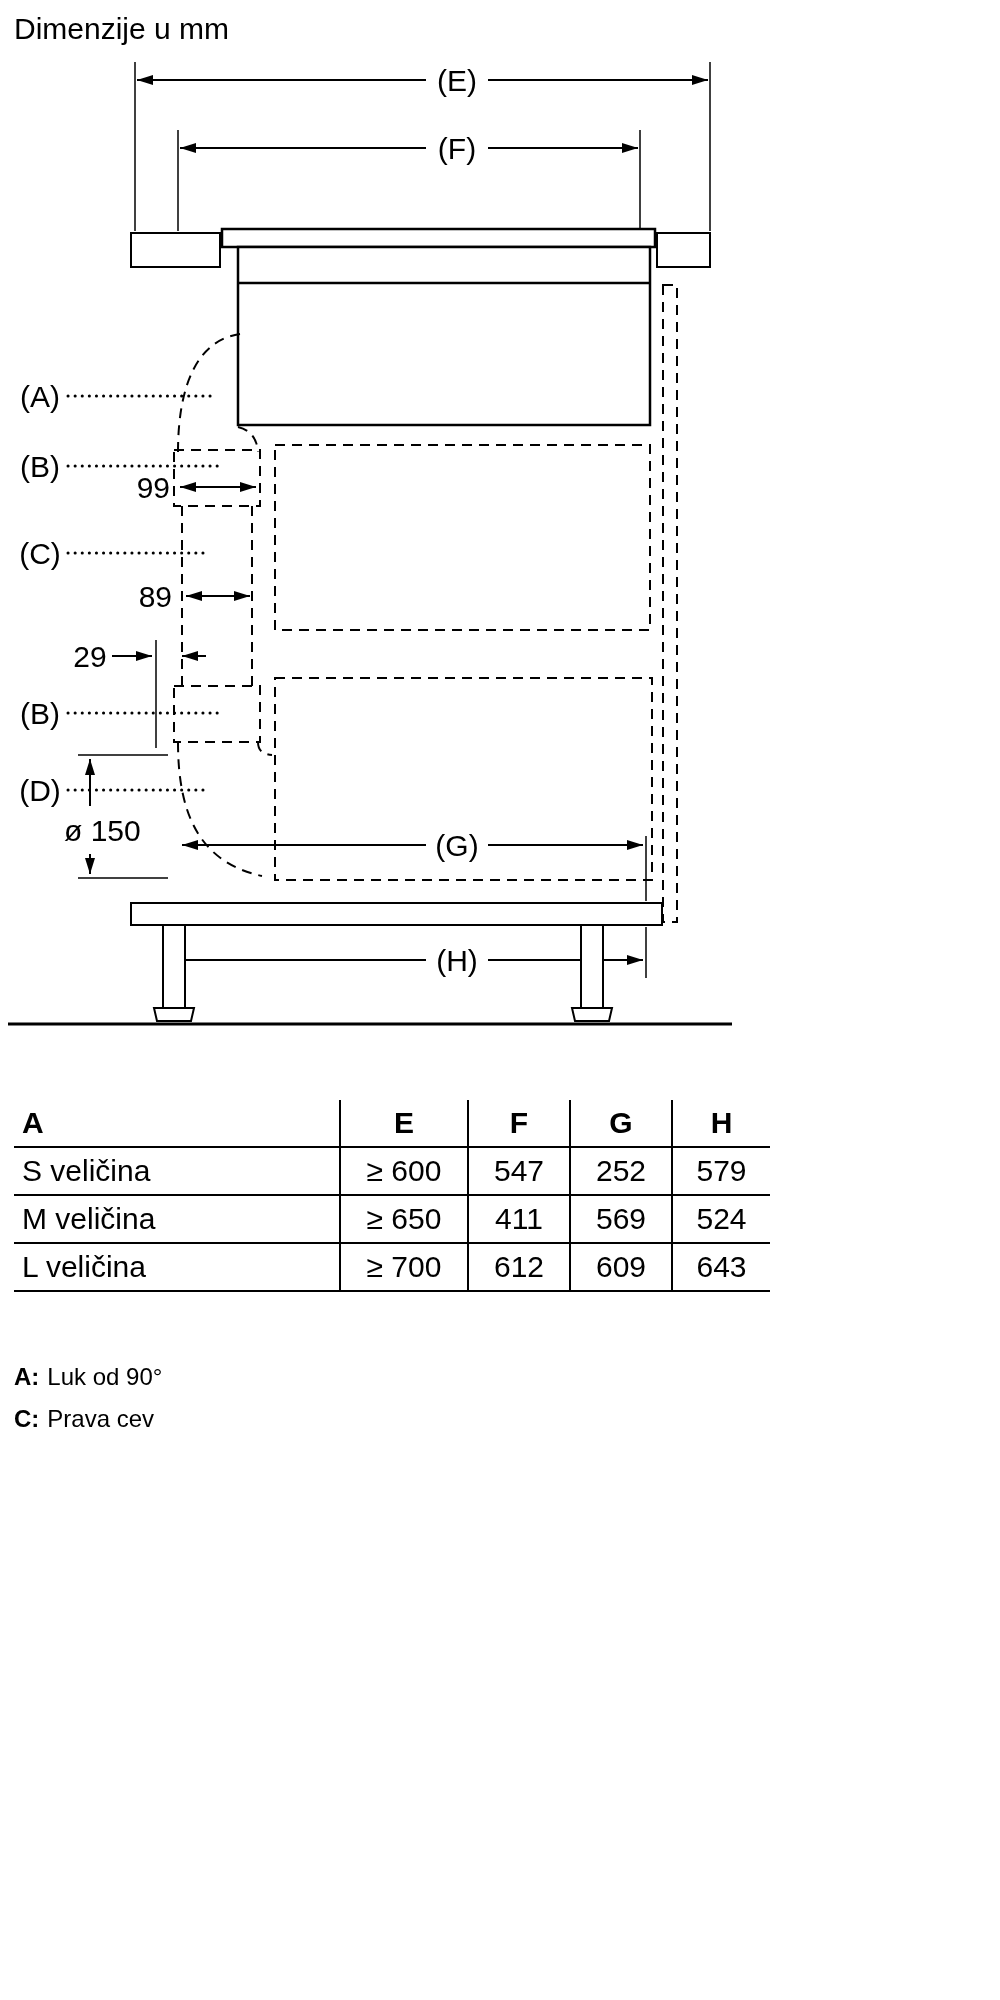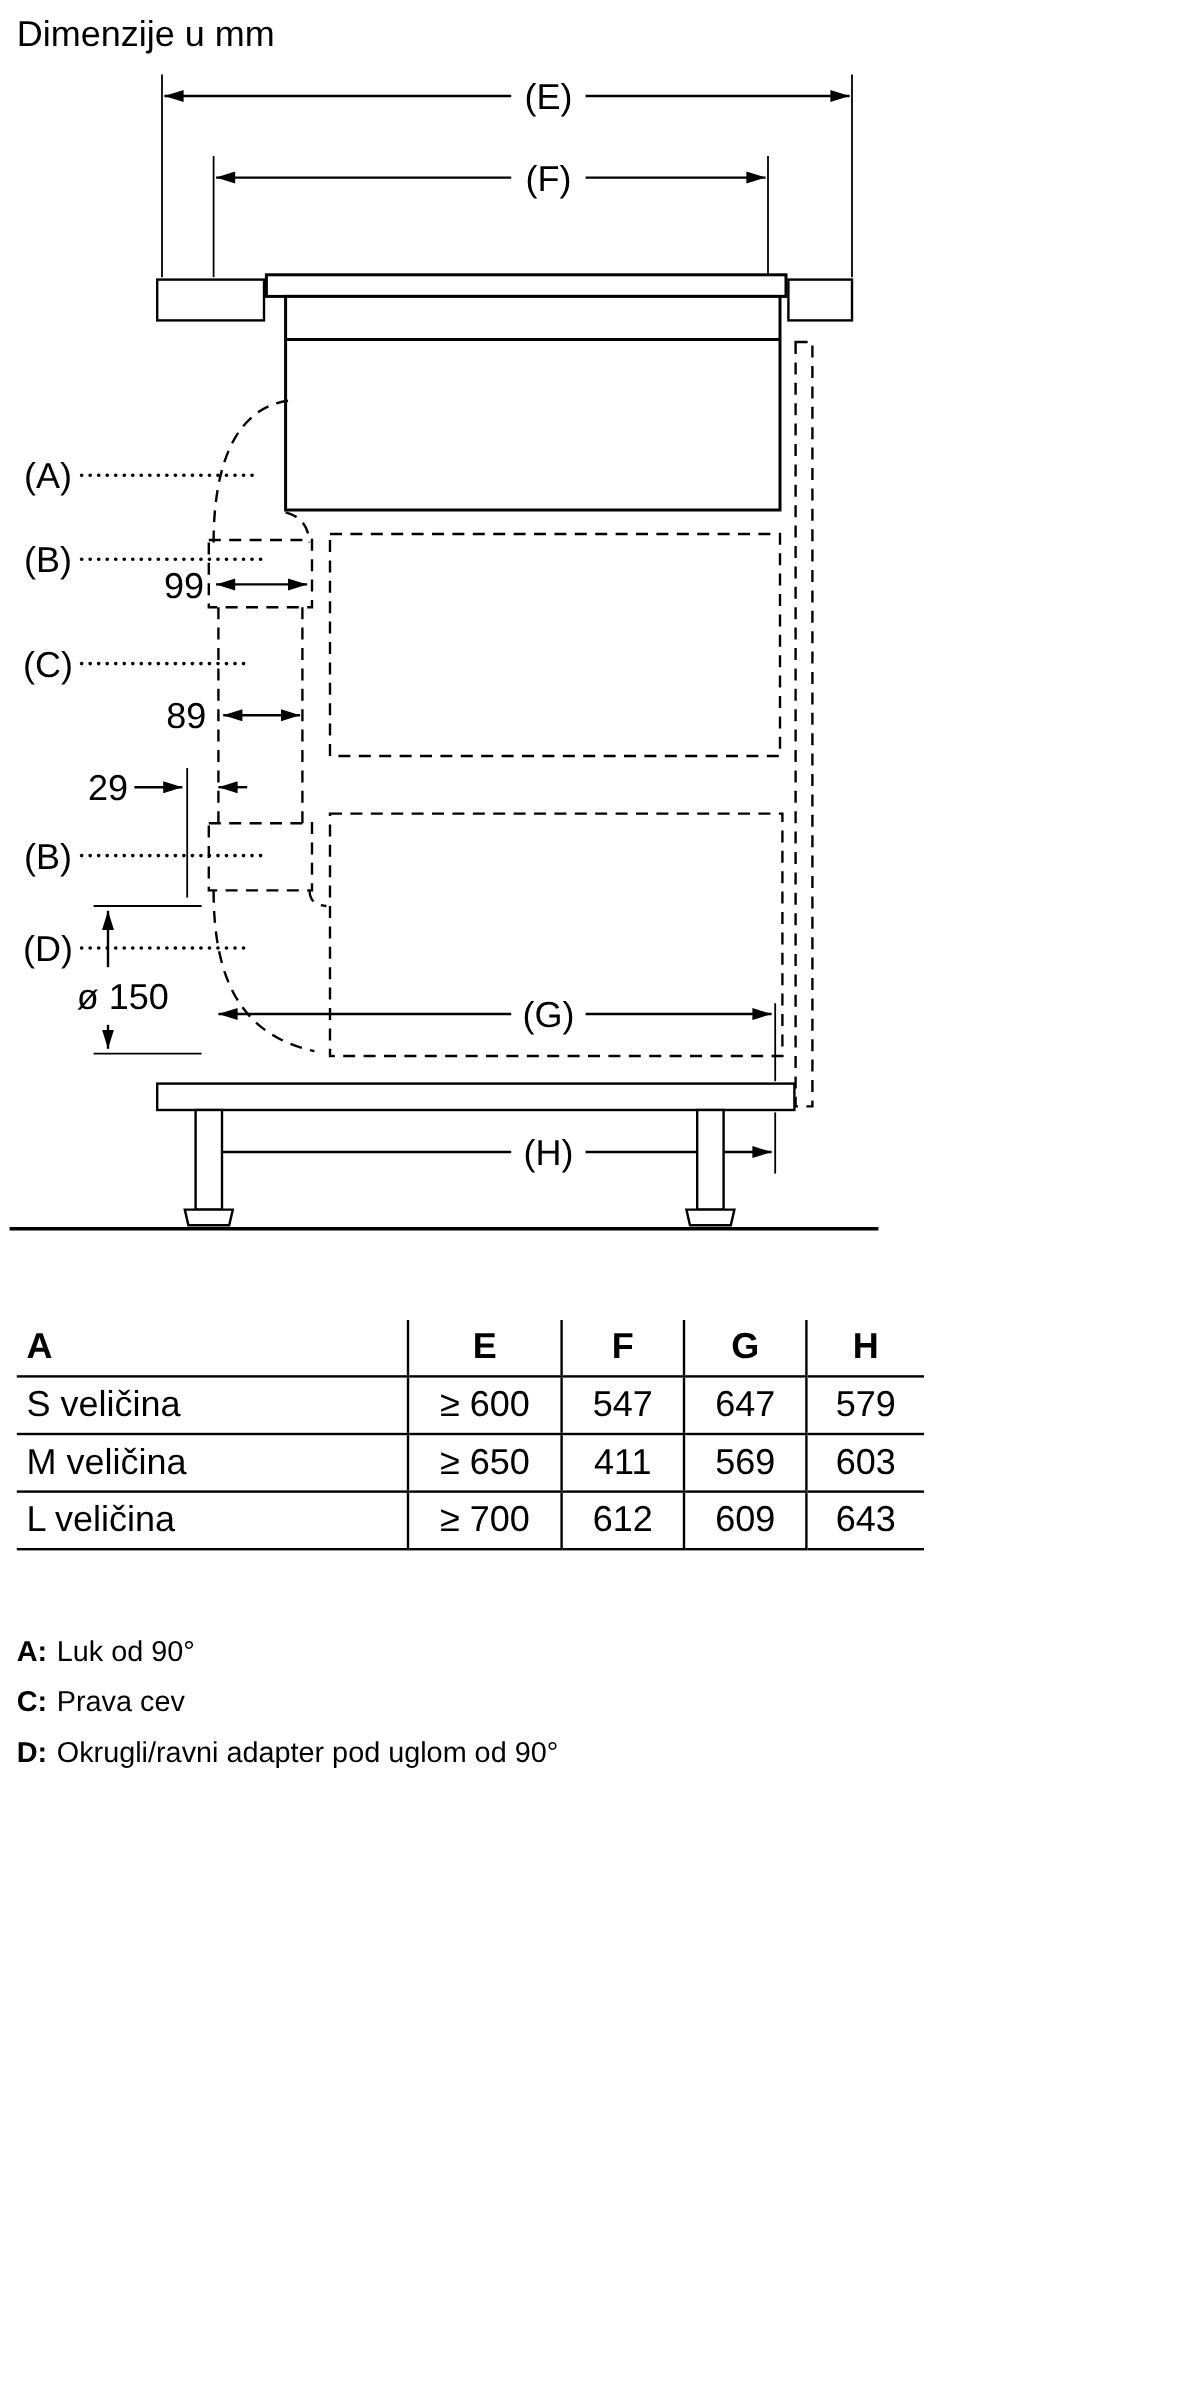--- a/index.html
+++ b/index.html
@@ -147,39 +147,38 @@
         <th>F</th>
         <th>G</th>
         <th>H</th>
       </tr>
     </thead>
     <tbody>
       <tr>
         <td>S veličina</td>
         <td>≥ 600</td>
         <td>547</td>
-        <td>647</td>
+        <td>252</td>
         <td>579</td>
       </tr>
       <tr>
         <td>M veličina</td>
         <td>≥ 650</td>
         <td>411</td>
         <td>569</td>
-        <td>603</td>
+        <td>524</td>
       </tr>
       <tr>
         <td>L veličina</td>
         <td>≥ 700</td>
         <td>612</td>
         <td>609</td>
         <td>643</td>
       </tr>
     </tbody>
   </table>
 
   <div class="legend">
     <div><b>A:</b><span>Luk od 90°</span></div>
     <div><b>C:</b><span>Prava cev</span></div>
-    <div><b>D:</b><span>Okrugli/ravni adapter pod uglom od 90°</span></div>
   </div>
 
 </div>
 
 </body></html>

